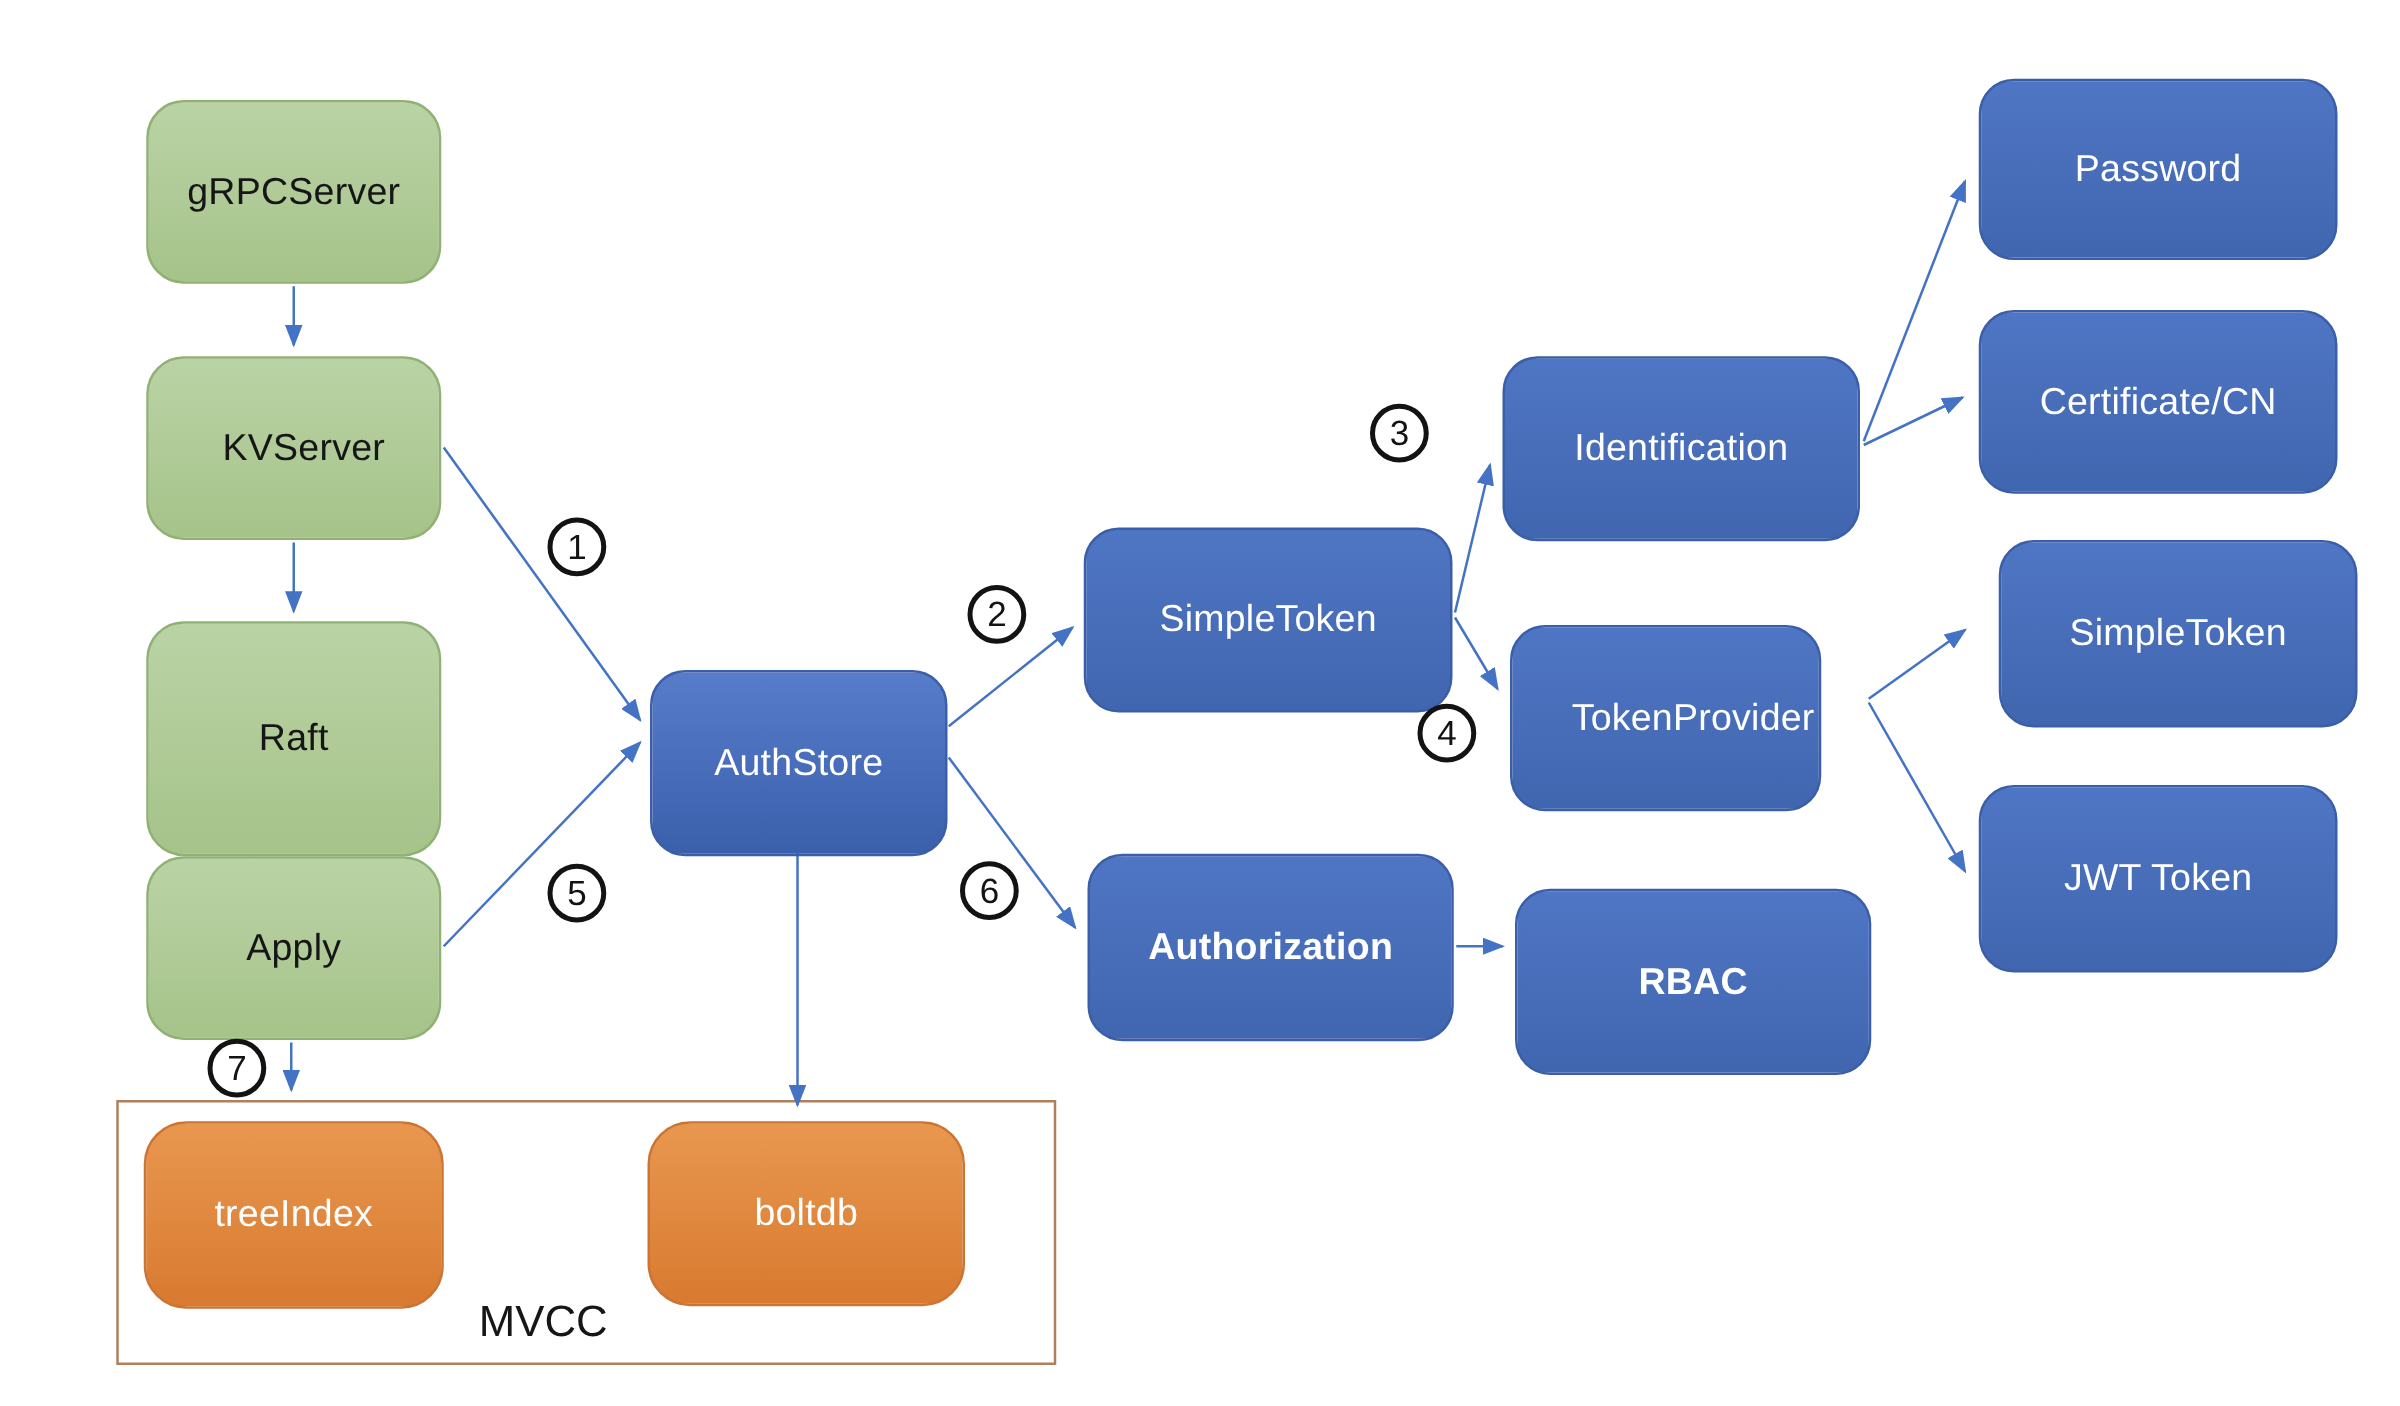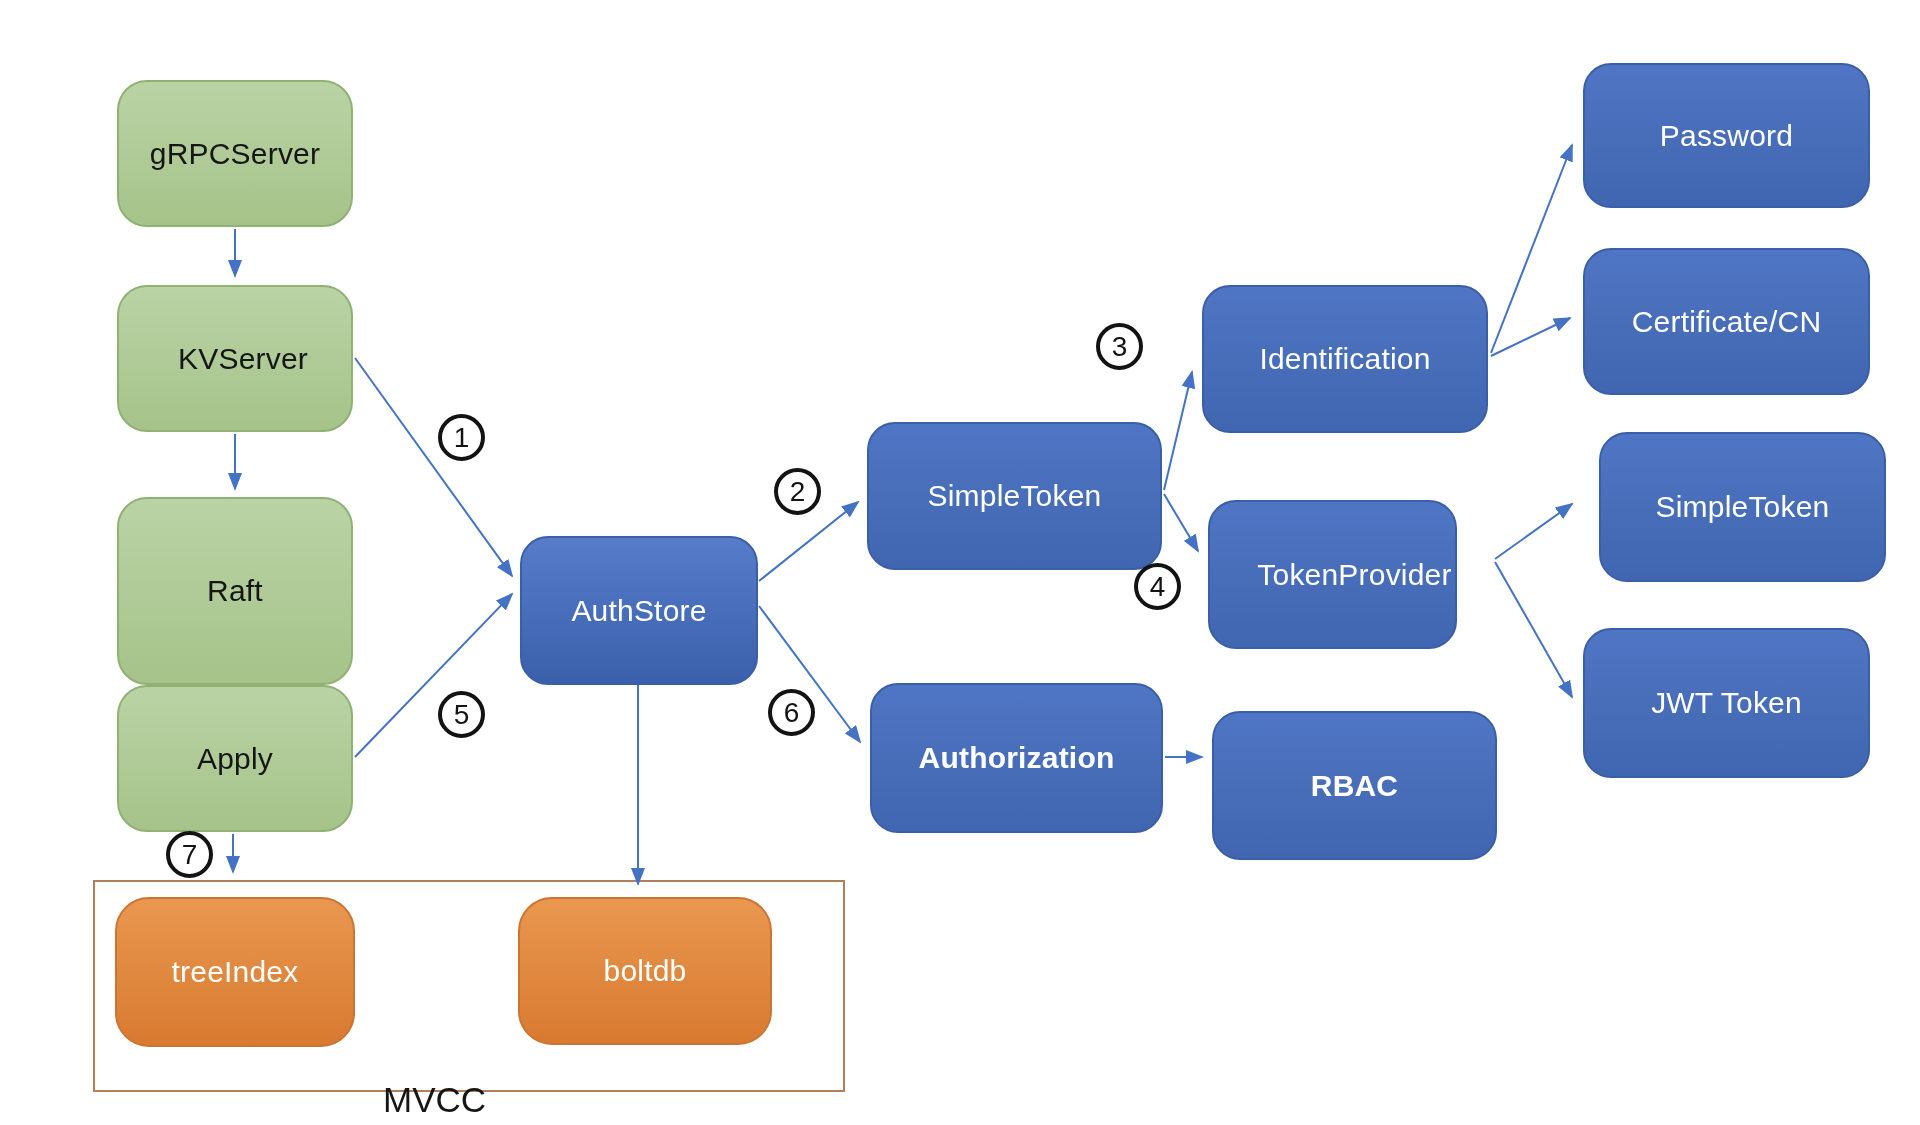--- a/index.html
+++ b/index.html
@@ -38,21 +38,21 @@
     display:flex;align-items:center;justify-content:center;
     font-size:28px;font-weight:500;color:#131313;
   }
 </style>
 </head>
 <body>
 
 <div class="stage">
 
   <div class="mvcc-frame" style="left:93px;top:880px;width:752px;height:212px;"></div>
-  <div class="mvcc-label" style="left:383px;top:1080px;">MVCC</div>
+  <div class="mvcc-label" style="left:383px;top:1038px;">MVCC</div>
 
   <svg class="wires" width="1920" height="1125" viewBox="0 0 1920 1125">
     <defs>
       <marker id="ah" markerWidth="9" markerHeight="7" refX="8" refY="3.5" orient="auto">
         <path d="M0,0 L9,3.5 L0,7 z" fill="#4472c4"></path>
       </marker>
     </defs>
     <g stroke="#4472c4" stroke-width="2" fill="none">
       <line x1="235" y1="229" x2="235" y2="276" marker-end="url(#ah)"></line>
       <line x1="235" y1="434" x2="235" y2="489" marker-end="url(#ah)"></line>

